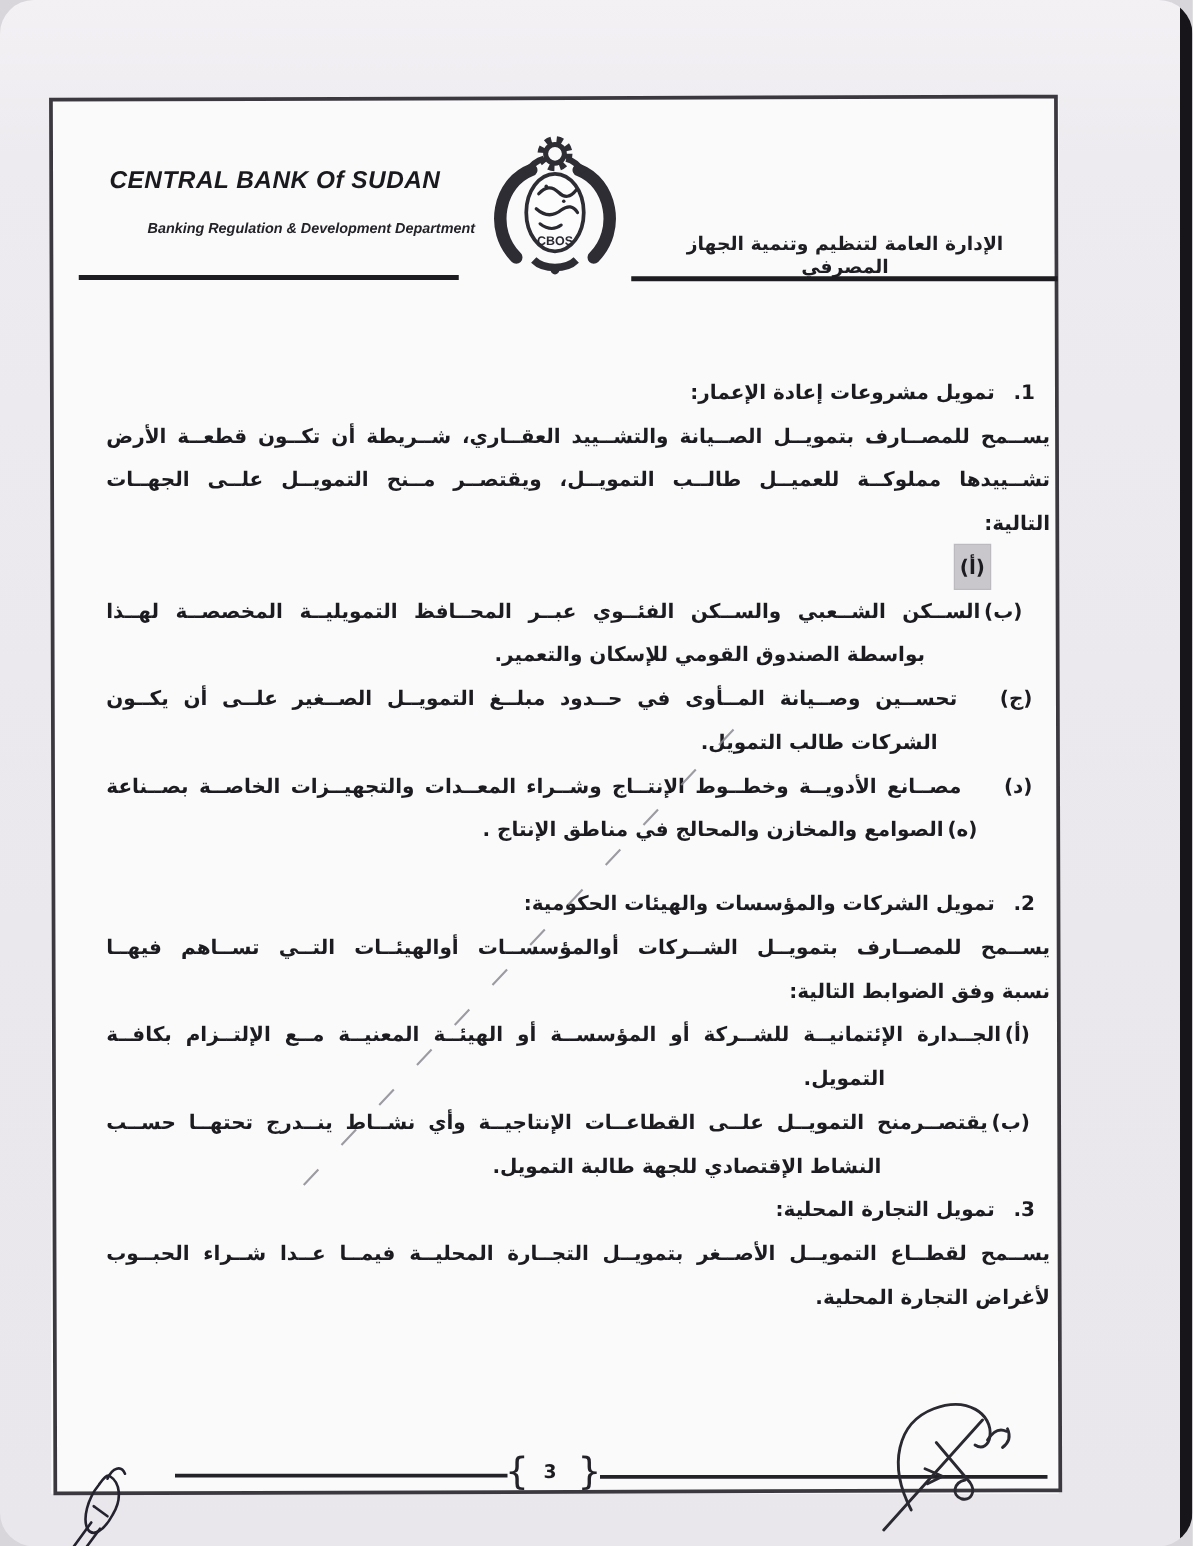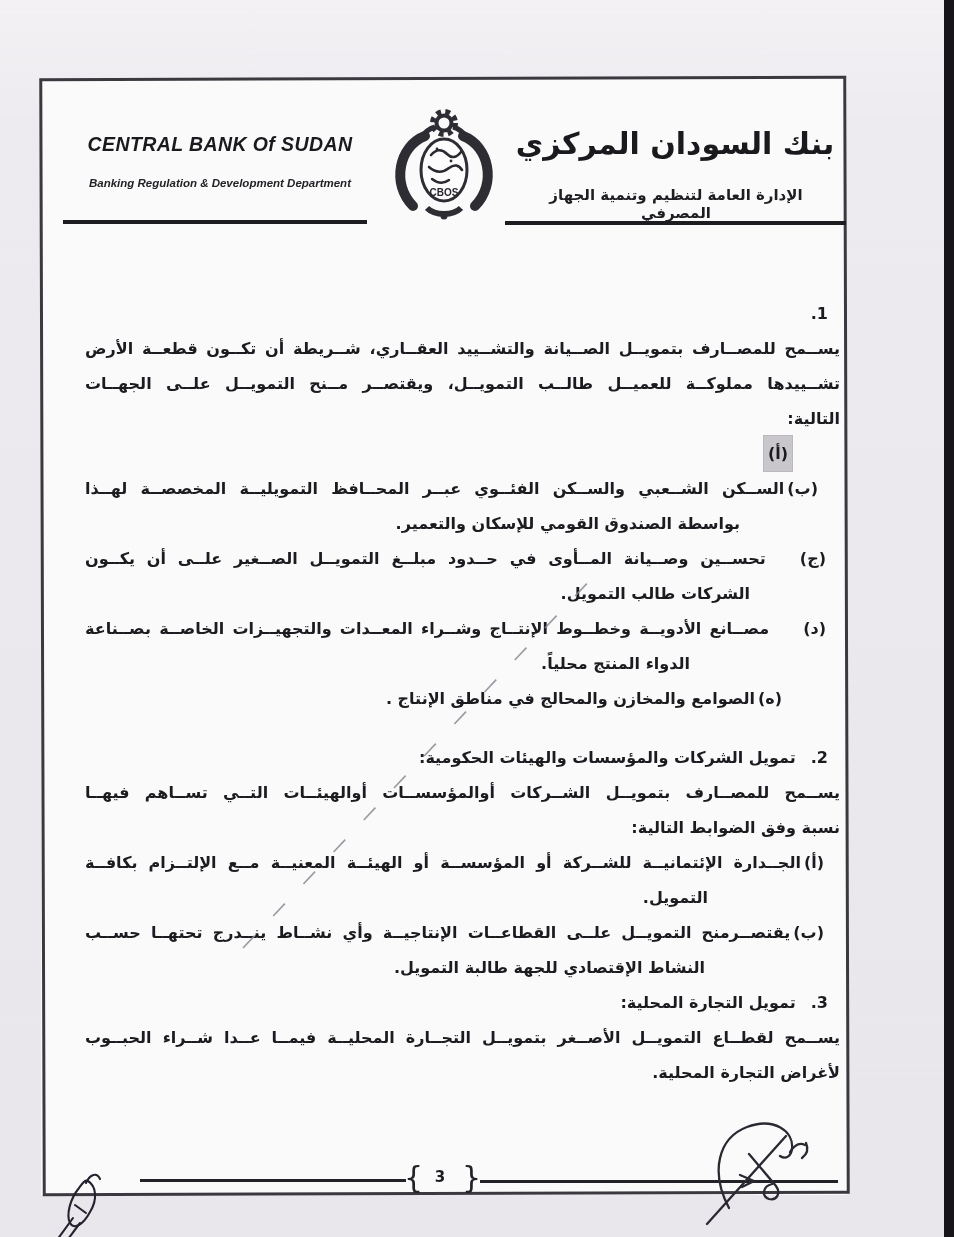--- a/index.html
+++ b/index.html
@@ -1,34 +1,34 @@
 <!DOCTYPE html>
 <html><head>
 <meta charset="utf-8">
 <style>
   html,body{margin:0;padding:0;background:#d8d6da;}
   .stage{
     position:relative;width:954px;height:1237px;overflow:hidden;
     background:linear-gradient(180deg,#f3f1f4 0%,#edebef 10%,#eae8ec 60%,#e9e7eb 100%);
-    font-family:"DejaVu Sans",sans-serif;color:#1c1b1f;
+    font-family:"DejaVu Sans",sans-serif;color:#1c1b1f;border-radius:27px;
   }
   .scan-edge{position:absolute;top:0;right:0;width:10px;height:100%;background:#17151a;}
   .page-bg{position:absolute;left:41px;top:79px;width:806px;height:1116px;background:#fbfafb;}
   .page-frame{
     position:absolute;left:41px;top:77px;width:801px;height:1112px;
     border:3px solid #3b393f;transform:rotate(-0.18deg);
   }
   
   .en-title{
     position:absolute;left:78px;top:133px;width:284px;text-align:center;
     font-family:"Liberation Sans",sans-serif;font-style:italic;font-weight:bold;
     font-size:19.5px;letter-spacing:.4px;color:#1a191d;
   }
   .en-dept{
-    position:absolute;left:60px;top:177px;width:320px;text-align:center;
+    position:absolute;left:60px;top:177px;width:320px;text-align:right;
     font-family:"Liberation Sans",sans-serif;font-style:italic;font-weight:bold;
     font-size:11.5px;color:#232227;
   }
   .logo{position:absolute;left:385px;top:108px;width:118px;height:116px;}
   .ar-title{
     position:absolute;left:502px;top:126px;width:346px;text-align:center;direction:rtl;
     font-weight:bold;font-size:30px;color:#1a191d;letter-spacing:-.5px;
   }
   .ar-dept{
     position:absolute;left:516px;top:186px;width:320px;text-align:center;direction:rtl;
@@ -100,30 +100,30 @@
       <ellipse cx="59" cy="62" rx="23" ry="31" fill="#fdfcfd" stroke="#2e2d33" stroke-width="3"></ellipse>
       <path d="M 46 47 q 8 -9 16 -1 q 7 7 14 -2" fill="none" stroke="#2a2930" stroke-width="2.6" stroke-linecap="round"></path>
       <path d="M 44 59 q 10 9 20 1 q 8 -6 13 2" fill="none" stroke="#2a2930" stroke-width="2.6" stroke-linecap="round"></path>
       <path d="M 47 71 q 9 7 17 1" fill="none" stroke="#2a2930" stroke-width="2.4" stroke-linecap="round"></path>
       <circle cx="52" cy="41" r="1.4" fill="#2a2930"></circle>
         <circle cx="66" cy="53" r="1.4" fill="#2a2930"></circle>
       <text x="59" y="88" text-anchor="middle" font-family="Liberation Sans, sans-serif" font-size="10" font-weight="bold" fill="#2a2930">CBOS</text>
     </g>
   </svg>
 
-  <div class="ar-title">بنك السودان المركزي</div>
   <div class="ar-dept">الإدارة العامة لتنظيم وتنمية الجهاز المصرفي</div>
   <div class="rule rule-left"></div>
   <div class="rule rule-right"></div>
 
   <div class="content">
 
     <div class="sec1">
       <div class="heading">
         <span class="h-num">1.</span>
+        <span class="h-title">تمويل مشروعات إعادة الإعمار:</span>
       </div>
       <div class="ln">يســمح للمصــارف بتمويــل الصــيانة والتشــييد العقــاري، شــريطة أن تكــون قطعــة الأرض المــراد</div>
       <div class="ln">تشــييدها مملوكــة للعميــل طالــب التمويــل، ويقتصــر مــنح التمويــل علــى الجهــات والمجــالات</div>
       <div class="nat">التالية:</div>
 
       <div class="item">
         <div class="row pr48">
           <span class="marker hl">(أ)</span>
         </div>
       </div>
@@ -142,21 +142,20 @@
           <div class="ln">تحســين وصــيانة المــأوى في حــدود مبلــغ التمويــل الصــغير علــى أن يكــون المــأوى مملوكــاً</div>
         </div>
         <div class="cont c90">الشركات طالب التمويل.</div>
       </div>
 
       <div class="item">
         <div class="row pr14">
           <span class="marker wide">(د)</span>
           <div class="ln">مصــانع الأدويــة وخطــوط الإنتــاج وشــراء المعــدات والتجهيــزات الخاصــة بصــناعة</div>
         </div>
-        <div class="cont c150">الدواء المنتج محلياً.</div>
       </div>
 
       <div class="item">
         <div class="row pr58">
           <span class="marker">(ه)</span>
           <div class="nat">الصوامع والمخازن والمحالج في مناطق الإنتاج .</div>
         </div>
       </div>
     </div>
 

